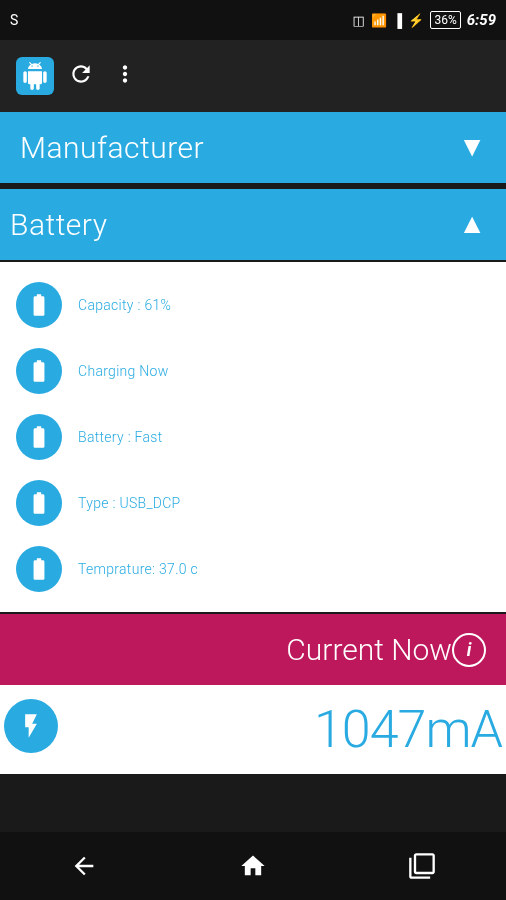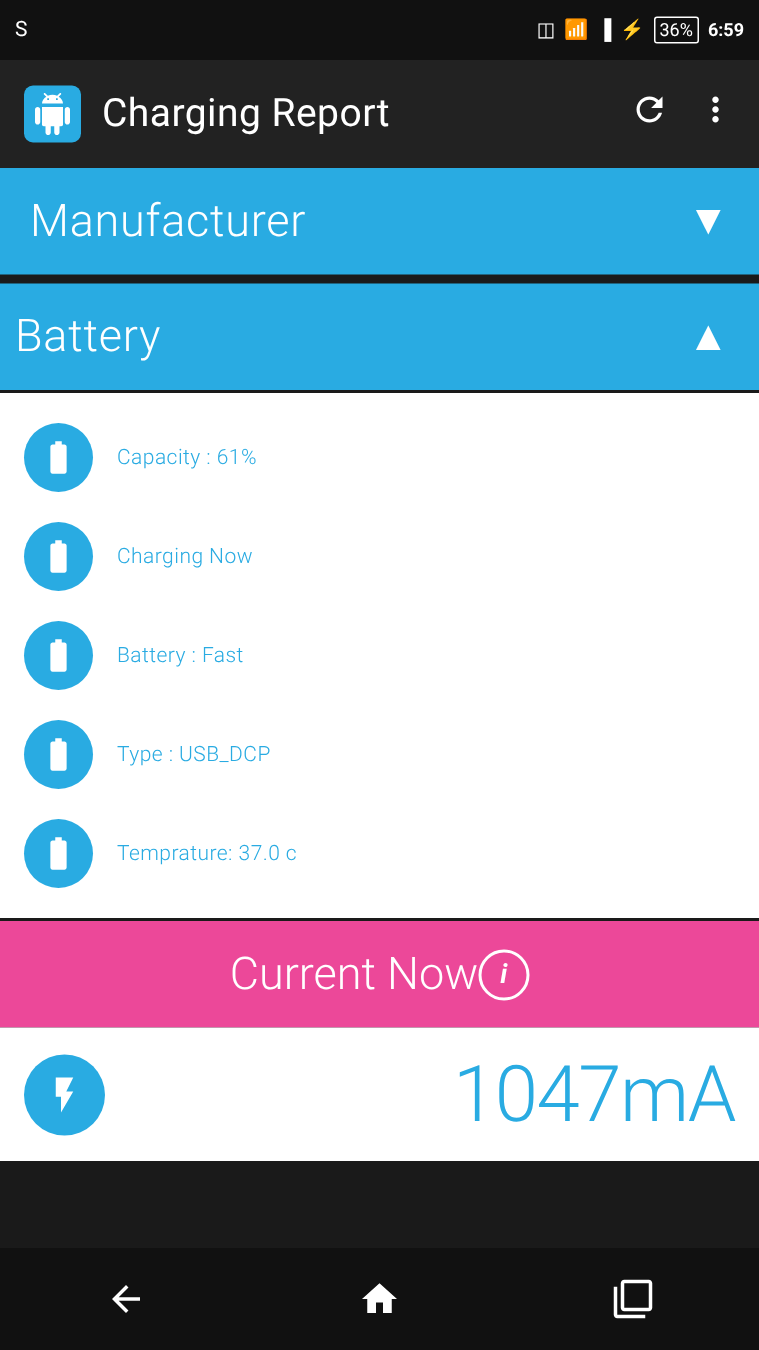--- a/index.html
+++ b/index.html
@@ -41,22 +41,23 @@
     .battery-indicator {
       display: inline-flex;
       align-items: center;
       gap: 2px;
       font-size: 12px;
       border: 1.5px solid white;
       border-radius: 2px;
       padding: 1px 3px;
     }
     .time-display {
-      font-size: 12px;
+      font-size: 15px;
       font-weight: bold;
+      font-style: italic;
     }
 
     
     .app-bar {
       width: 100%;
       height: 72px;
       background: #222;
       display: flex;
       align-items: center;
       padding: 0 16px;
@@ -146,25 +147,25 @@
       font-size: 14px;
       font-weight: 300;
       letter-spacing: 0.3px;
     }
 
     
     .current-now-section {
       width: 100%;
     }
     .current-now-header {
-      background: #ec4899;
+      background: #be185d;
       padding: 18px 20px;
       display: flex;
       align-items: center;
-      justify-content: center;
+      justify-content: flex-end;
       cursor: pointer;
     }
     .current-now-title {
       color: white;
       font-size: 30px;
       font-weight: 300;
     }
     .info-icon {
       width: 34px;
       height: 34px;
@@ -174,23 +175,22 @@
       display: flex;
       align-items: center;
       justify-content: center;
       font-size: 18px;
       font-style: italic;
       font-weight: bold;
     }
 
     .current-now-content {
       background: white;
-      padding: 14px 16px;
-      display: flex;
-      align-items: center;
+      padding: 14px 4px;
+      display: flex;
       min-height: 80px;
     }
     .lightning-icon-circle {
       width: 54px;
       height: 54px;
       background: #29abe2;
       border-radius: 50%;
       display: flex;
       align-items: center;
       justify-content: center;
@@ -250,21 +250,20 @@
     <span class="time-display">6:59</span>
   </div>
 </div>
 
 <div class="app-bar">
   <div class="app-icon">
     <svg viewBox="0 0 24 24" width="28" height="28" fill="white">
       <path d="M6 18c0 .55.45 1 1 1h1v3.5c0 .83.67 1.5 1.5 1.5s1.5-.67 1.5-1.5V19h2v3.5c0 .83.67 1.5 1.5 1.5s1.5-.67 1.5-1.5V19h1c.55 0 1-.45 1-1V8H6v10zM3.5 8C2.67 8 2 8.67 2 9.5v7c0 .83.67 1.5 1.5 1.5S5 17.33 5 16.5v-7C5 8.67 4.33 8 3.5 8zm17 0c-.83 0-1.5.67-1.5 1.5v7c0 .83.67 1.5 1.5 1.5s1.5-.67 1.5-1.5v-7c0-.83-.67-1.5-1.5-1.5zm-4.97-5.84l1.3-1.3c.2-.2.2-.51 0-.71-.2-.2-.51-.2-.71 0l-1.48 1.48C13.85 1.23 12.95 1 12 1c-.96 0-1.86.23-2.66.63L7.85.15c-.2-.2-.51-.2-.71 0-.2.2-.2.51 0 .71l1.31 1.31C7.01 3.07 6 4.43 6 6h12c0-1.57-1.01-2.93-2.47-3.84zM10 4H9V3h1v1zm5 0h-1V3h1v1z"></path>
     </svg>
   </div>
-  <span class="app-title">Charging Report</span>
   <div class="app-bar-actions">
     <span class="action-icon">
       <svg viewBox="0 0 24 24" width="26" height="26" fill="white">
         <path d="M17.65 6.35C16.2 4.9 14.21 4 12 4c-4.42 0-7.99 3.58-7.99 8s3.57 8 7.99 8c3.73 0 6.84-2.55 7.73-6h-2.08c-.82 2.33-3.04 4-5.65 4-3.31 0-6-2.69-6-6s2.69-6 6-6c1.66 0 3.14.69 4.22 1.78L13 11h7V4l-2.35 2.35z"></path>
       </svg>
     </span>
     <span class="action-icon">
       <svg viewBox="0 0 24 24" width="26" height="26" fill="white">
         <path d="M12 8c1.1 0 2-.9 2-2s-.9-2-2-2-2 .9-2 2 .9 2 2 2zm0 2c-1.1 0-2 .9-2 2s.9 2 2 2 2-.9 2-2-.9-2-2-2zm0 6c-1.1 0-2 .9-2 2s.9 2 2 2 2-.9 2-2-.9-2-2-2z"></path>
       </svg>

